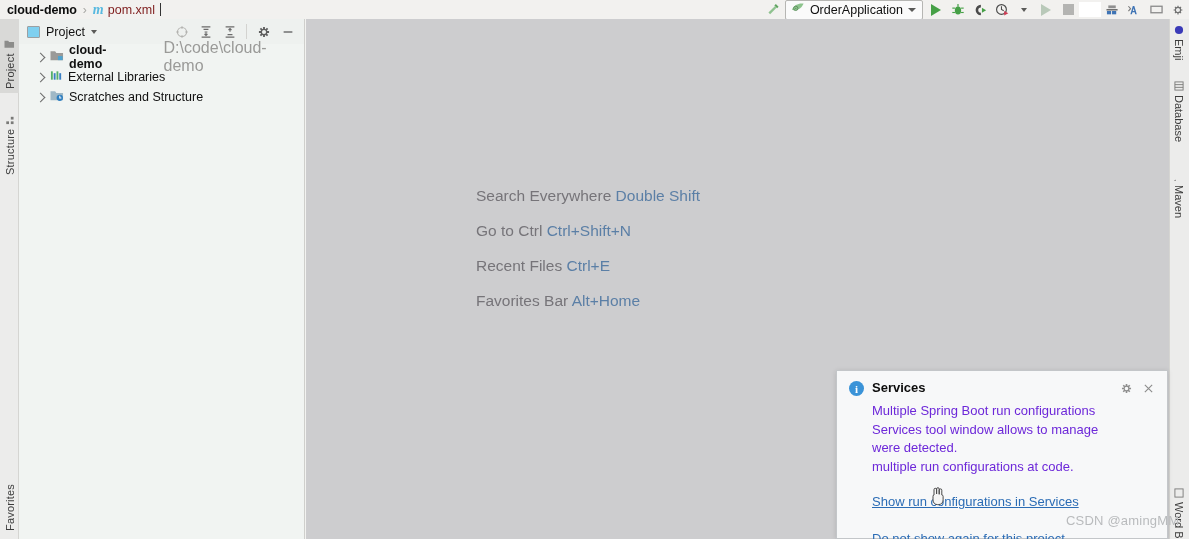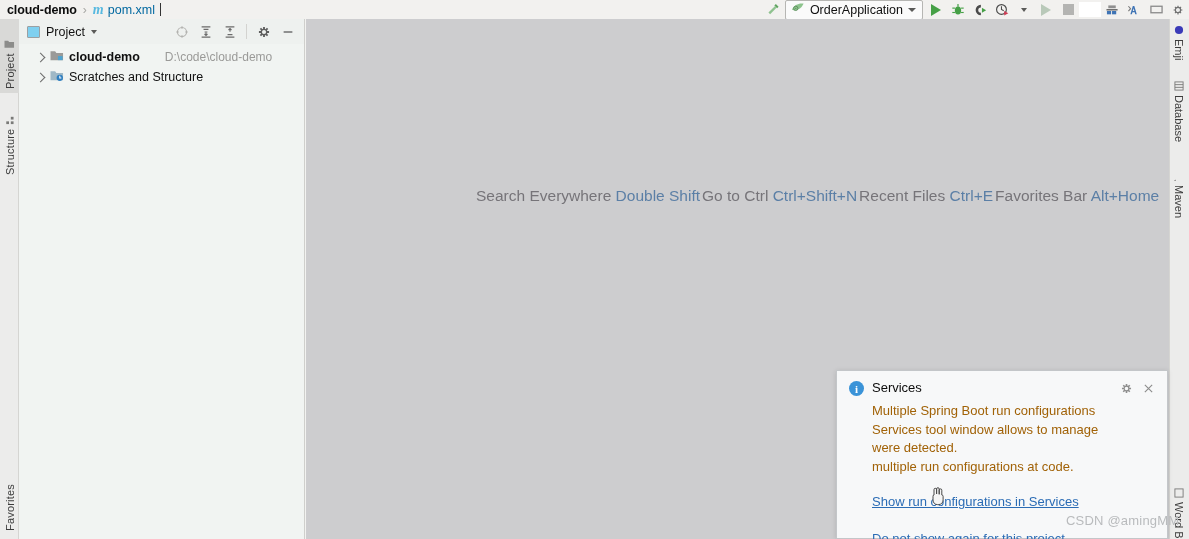--- a/index.html
+++ b/index.html
@@ -22,21 +22,21 @@
     padding-left: 7px; height: 19px;
     font-size: 12.5px; color: #1a1a1a;
   }
   .crumb-project { font-weight: bold; font-size: 12.5px; color: #0c0c0c; letter-spacing: -0.1px;}
   .crumb-sep { color: #a8a8a5; font-size: 12px; padding: 0 2px;}
   .crumb-mvn {
     font-family: "Liberation Serif", serif;
     font-style: italic; font-weight: bold;
     color: #58b9e0; font-size: 14px; line-height: 1;
   }
-  .crumb-file { font-size: 12.5px; color: #0369a1; }
+  .crumb-file { font-size: 12.5px; color: #7f1d1d; }
   .crumb-caret { width:1px; height:13px; background:#333; margin-left:1px; }
 
   .toolbar-right {
     position: absolute; right: 0; top: 0; height: 19px;
     display: flex; align-items: center; gap: 0px;
   }
   .tb-icon { width: 22px; height: 19px; display:flex; align-items:center; justify-content:center; }
   .runconfig {
     display: flex; align-items: center; gap: 5px;
     height: 20px; padding: 0 6px 0 5px;
@@ -106,54 +106,54 @@
   .hsep { width:1px; height: 15px; background: #d3d3d0; margin: 0 3px; }
 
   .tree { padding-top: 3px; font-size: 12.5px; color: #101010; }
   .trow { display:flex; align-items:center; height: 20px; padding-left: 18px; gap: 5px; }
   .arrow {
     width: 7px; height: 7px; border-right: 1.6px solid #6b6b6b;
     border-bottom: 1.6px solid #6b6b6b; transform: rotate(-45deg);
     margin-right: 1px; flex: none;
   }
   .tlabel-b { font-weight: bold; }
-  .tpath { color: #9a9a98; font-size: 12px; padding-left: 20px; }
+  .tpath { color: #9a9a98; font-size: 16px; padding-left: 20px; }
 
   
   .editor {
     position: absolute; left: 306px; top: 19px; width: 863px; height: 520px;
     background: #cdcdcf;
   }
   .hints {
     position: absolute; left: 170px; top: 168px;
-    display: flex; flex-direction: row; gap: 2px;
+    display: flex; flex-direction: column; gap: 17px;
   }
   .hintrow { font-size: 15.5px; color: #767479; white-space: nowrap; }
   .hintkey { color: #5b7fa6; }
 
   
   .balloon {
     position: absolute; left: 836px; top: 370px; width: 332px; height: 169px;
     background: #f7f8f9; border: 1px solid #c3c6c9;
     box-shadow: 0 1px 5px rgba(0,0,0,.13);
     padding: 9px 12px 0 12px;
   }
   .balloon-hdr { display: flex; align-items: flex-start; }
   .info-ico {
     width: 15px; height: 15px; border-radius: 50%;
     background: #3a93d8; color: #fff; font-size: 11px; font-weight: bold;
     font-family: "Liberation Serif", serif;
     display:flex;align-items:center;justify-content:center;
     margin-right: 8px; margin-top: 1px; flex:none;
   }
-  .balloon-title { font-size: 13px; font-weight: normal; color: #0d0d0d; flex: 1; }
+  .balloon-title { font-size: 13px; font-weight: bold; color: #0d0d0d; flex: 1; }
   .balloon-actions { display:flex; align-items:center; gap: 9px; margin-top: 1px; }
   .balloon-body {
     margin-left: 23px; margin-top: 3px;
-    font-size: 13px; color: #a16207; line-height: 18.5px;
+    font-size: 13px; color: #6d28d9; line-height: 18.5px;
   }
   .balloon-link {
     margin-left: 23px; font-size: 13px; color: #2b6cb5;
     text-decoration: underline; display: inline-block;
   }
   .balloon-link.nounder { text-decoration: none; }
   .lk1 { margin-top: 18px; }
   .lk2 { margin-top: 21px; }
   .cursor-hand { position:absolute; left: 930px; top: 486px; width: 16px; height: 20px; }
 
@@ -401,20 +401,32 @@
         <span>
           <svg width="14" height="13" viewBox="0 0 15 14">
             <path d="M0.5 2.5 H5.5 L6.8 4.2 H14 V12 H0.5 Z" fill="#9a9a98"></path>
             <rect x="8.5" y="7.6" width="5" height="4.4" fill="#4fa3cf"></rect>
           </svg>
         </span>
         <span class="tlabel-b">cloud-demo</span>
         <span class="tpath">D:\code\cloud-demo</span>
       </div>
 
+      <div class="trow">
+        <span class="arrow"></span>
+        <span>
+          <svg width="13" height="13" viewBox="0 0 14 14">
+            <rect x="1" y="2.5" width="2" height="9" fill="#55b06a"></rect>
+            <rect x="4" y="4.5" width="2" height="7" fill="#3a7fc4"></rect>
+            <rect x="7" y="2.5" width="2" height="9" fill="#55b06a"></rect>
+            <rect x="10" y="4.5" width="2" height="7" fill="#3a7fc4"></rect>
+          </svg>
+        </span>
+        <span>External Libraries</span>
+      </div>
 
       <div class="trow">
         <span class="arrow"></span>
         <span>
           <svg width="14" height="13" viewBox="0 0 15 14">
             <path d="M0.5 2.5 H5.5 L6.8 4.2 H14 V12 H0.5 Z" fill="#9fb8c6"></path>
             <circle cx="10.5" cy="9.5" r="3.4" fill="#2f7fc0"></circle>
             <path d="M10.5 7.4 V9.6 H12.2" stroke="#fff" stroke-width="1.1" fill="none"></path>
           </svg>
         </span>

